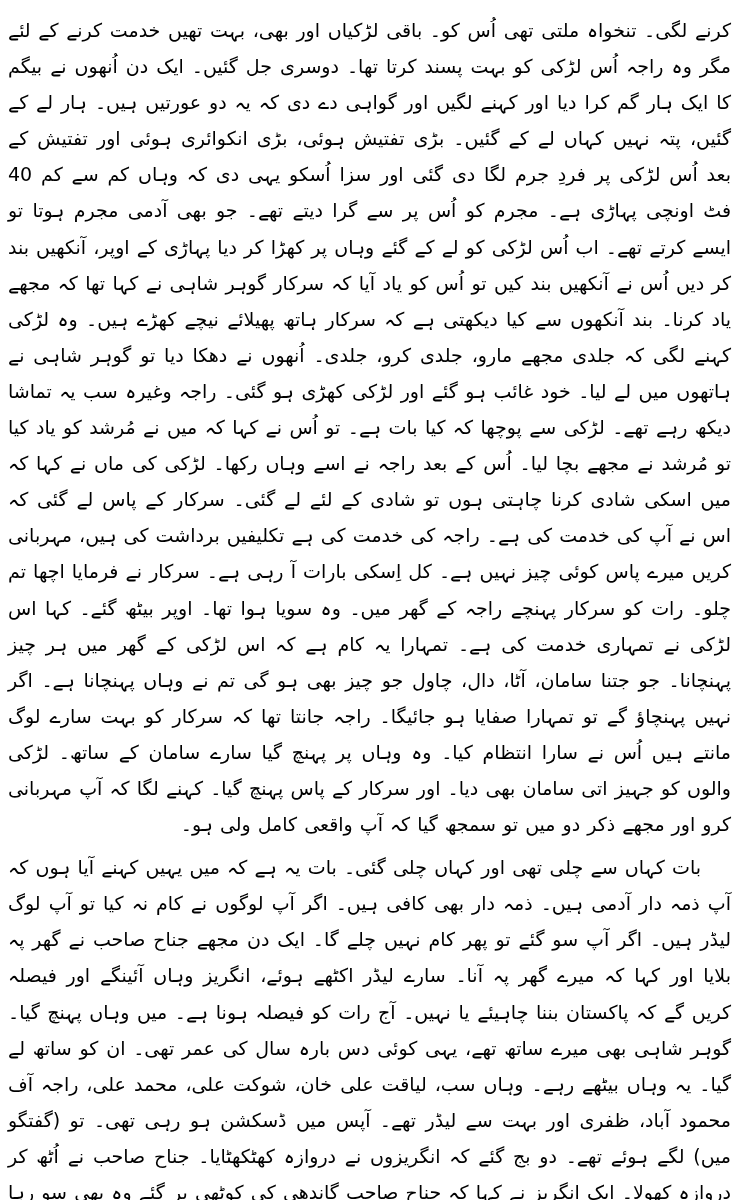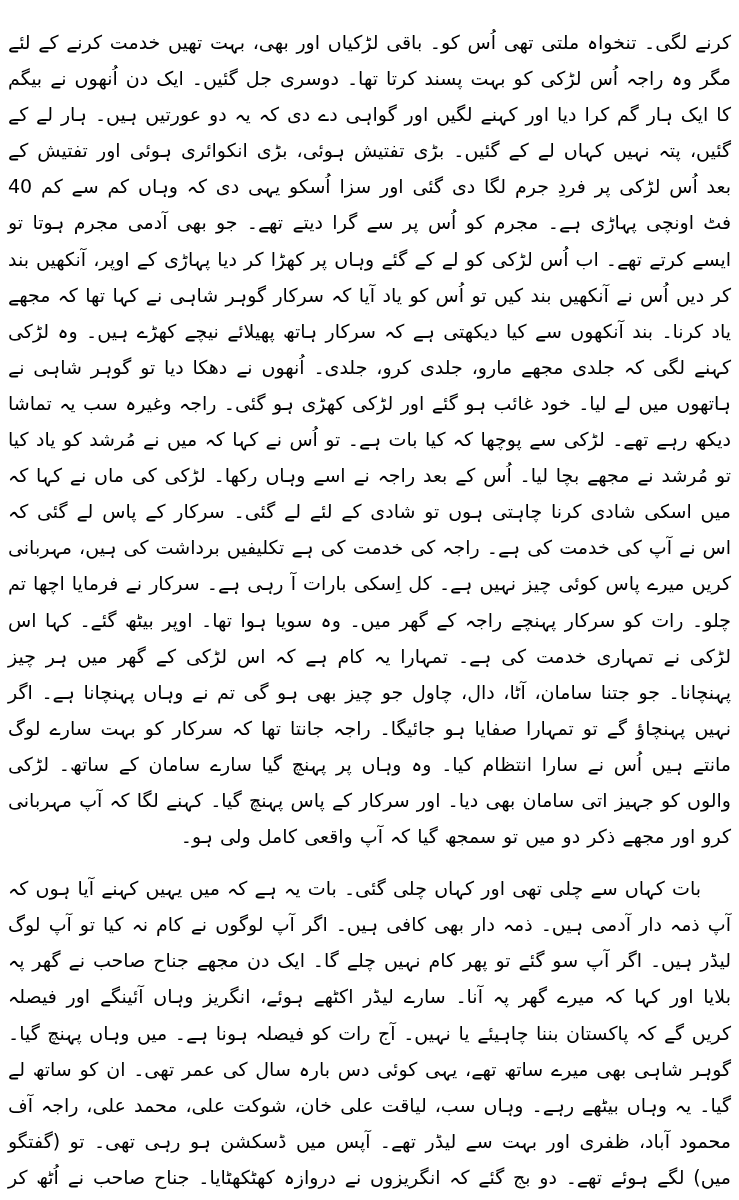--- a/index.html
+++ b/index.html
@@ -14,21 +14,21 @@
   }
   .urdu{
     direction:rtl;
     unicode-bidi:embed;
     text-align:justify;
     font-size:19px;
     line-height:1.9;
     letter-spacing:0;
     word-spacing:1px;
   }
-  .para{margin:16px 0 7px 0;color:#000000;}
+  .para{margin:4px 0 7px 0;color:#000000;}
   .para.indent{text-indent:30px;}
 </style>
 </head>
 <body>
 
 <div class="page">
 
   <p class="urdu para">کرنے لگی۔ تنخواہ ملتی تھی اُس کو۔ باقی لڑکیاں اور بھی، بہت تھیں خدمت کرنے کے لئے مگر وہ راجہ اُس لڑکی کو بہت پسند کرتا تھا۔ دوسری جل گئیں۔ ایک دن اُنھوں نے بیگم کا ایک ہار گم کرا دیا اور کہنے لگیں اور گواہی دے دی کہ یہ دو عورتیں ہیں۔ ہار لے کے گئیں، پتہ نہیں کہاں لے کے گئیں۔ بڑی تفتیش ہوئی، بڑی انکوائری ہوئی اور تفتیش کے بعد اُس لڑکی پر فردِ جرم لگا دی گئی اور سزا اُسکو یہی دی کہ وہاں کم سے کم 40 فٹ اونچی پہاڑی ہے۔ مجرم کو اُس پر سے گرا دیتے تھے۔ جو بھی آدمی مجرم ہوتا تو ایسے کرتے تھے۔ اب اُس لڑکی کو لے کے گئے وہاں پر کھڑا کر دیا پہاڑی کے اوپر، آنکھیں بند کر دیں اُس نے آنکھیں بند کیں تو اُس کو یاد آیا کہ سرکار گوہر شاہی نے کہا تھا کہ مجھے یاد کرنا۔ بند آنکھوں سے کیا دیکھتی ہے کہ سرکار ہاتھ پھیلائے نیچے کھڑے ہیں۔ وہ لڑکی کہنے لگی کہ جلدی مجھے مارو، جلدی کرو، جلدی۔ اُنھوں نے دھکا دیا تو گوہر شاہی نے ہاتھوں میں لے لیا۔ خود غائب ہو گئے اور لڑکی کھڑی ہو گئی۔ راجہ وغیرہ سب یہ تماشا دیکھ رہے تھے۔ لڑکی سے پوچھا کہ کیا بات ہے۔ تو اُس نے کہا کہ میں نے مُرشد کو یاد کیا تو مُرشد نے مجھے بچا لیا۔ اُس کے بعد راجہ نے اسے وہاں رکھا۔ لڑکی کی ماں نے کہا کہ میں اسکی شادی کرنا چاہتی ہوں تو شادی کے لئے لے گئی۔ سرکار کے پاس لے گئی کہ اس نے آپ کی خدمت کی ہے۔ راجہ کی خدمت کی ہے تکلیفیں برداشت کی ہیں، مہربانی کریں میرے پاس کوئی چیز نہیں ہے۔ کل اِسکی بارات آ رہی ہے۔ سرکار نے فرمایا اچھا تم چلو۔ رات کو سرکار پہنچے راجہ کے گھر میں۔ وہ سویا ہوا تھا۔ اوپر بیٹھ گئے۔ کہا اس لڑکی نے تمہاری خدمت کی ہے۔ تمہارا یہ کام ہے کہ اس لڑکی کے گھر میں ہر چیز پہنچانا۔ جو جتنا سامان، آٹا، دال، چاول جو چیز بھی ہو گی تم نے وہاں پہنچانا ہے۔ اگر نہیں پہنچاؤ گے تو تمہارا صفایا ہو جائیگا۔ راجہ جانتا تھا کہ سرکار کو بہت سارے لوگ مانتے ہیں اُس نے سارا انتظام کیا۔ وہ وہاں پر پہنچ گیا سارے سامان کے ساتھ۔ لڑکی والوں کو جہیز اتی سامان بھی دیا۔ اور سرکار کے پاس پہنچ گیا۔ کہنے لگا کہ آپ مہربانی کرو اور مجھے ذکر دو میں تو سمجھ گیا کہ آپ واقعی کامل ولی ہو۔</p>
 
   <p class="urdu para indent">بات کہاں سے چلی تھی اور کہاں چلی گئی۔ بات یہ ہے کہ میں یہیں کہنے آیا ہوں کہ آپ ذمہ دار آدمی ہیں۔ ذمہ دار بھی کافی ہیں۔ اگر آپ لوگوں نے کام نہ کیا تو آپ لوگ لیڈر ہیں۔ اگر آپ سو گئے تو پھر کام نہیں چلے گا۔ ایک دن مجھے جناح صاحب نے گھر پہ بلایا اور کہا کہ میرے گھر پہ آنا۔ سارے لیڈر اکٹھے ہوئے، انگریز وہاں آئینگے اور فیصلہ کریں گے کہ پاکستان بننا چاہیئے یا نہیں۔ آج رات کو فیصلہ ہونا ہے۔ میں وہاں پہنچ گیا۔ گوہر شاہی بھی میرے ساتھ تھے، یہی کوئی دس بارہ سال کی عمر تھی۔ ان کو ساتھ لے گیا۔ یہ وہاں بیٹھے رہے۔ وہاں سب، لیاقت علی خان، شوکت علی، محمد علی، راجہ آف محمود آباد، ظفری اور بہت سے لیڈر تھے۔ آپس میں ڈسکشن ہو رہی تھی۔ تو (گفتگو میں) لگے ہوئے تھے۔ دو بج گئے کہ انگریزوں نے دروازہ کھٹکھٹایا۔ جناح صاحب نے اُٹھ کر دروازہ کھولا۔ ایک انگریز نے کہا کہ جناح صاحب گاندھی کی کوٹھی پر گئے وہ بھی سو رہا تھا۔ اُس کو ہم نے جگایا کہ اِدھر آ۔ پھر پٹیل کی کوٹھی پر گئے تو وہ بھی سو رہا تھا۔ سب سو رہے تھے مگر میں حیران ہوں کہ آپ ابھی جاگ رہے ہیں، دو بج گئے ہیں۔ جناح صاحب نے کہا کہ وہ قوم جاگی ہوئی ہے اور لیڈر سو رہے ہیں۔ مسلمان قوم سوئی ہوئی ہے اور لیڈر جاگ رہے ہیں۔ تو وہی بات ہے کہ آپ لوگ قوم کے کیڈر ہیں۔ اگر آپ سو جائیں گے تو پھر کام نہیں چلے گا۔ آپ کو تو خود چاہیئے۔ ہم تو ہر جگہ نہیں جا سکتے۔ ہمارا تو یہی کام ہے کہ آپ کو بُلانا اور آپ کے ساتھ مشورے کرنا۔ جو بھی ہوگا آپ کے مشورے سے کروں گا۔ ابھی بہت باتیں ہوئیں۔ حافظ ندیم ابھی آ جائیں گے شاید۔ وہ بھی کہہ رہے تھے میں آؤں گا۔ پتہ نہیں۔ (میٹنگ کے دوران حافظ ندیم نے اباجی حضور کو رقعہ بھیجا کہ اُن کا انجمن سرفروشانِ اسلام کے ساتھ کوئی تعلق نہیں لہذا وہ نہیں آئینگے۔) وہ بھی کہہ رہے تھے کہ میں کچھ باتیں سناؤں گا۔</p>

